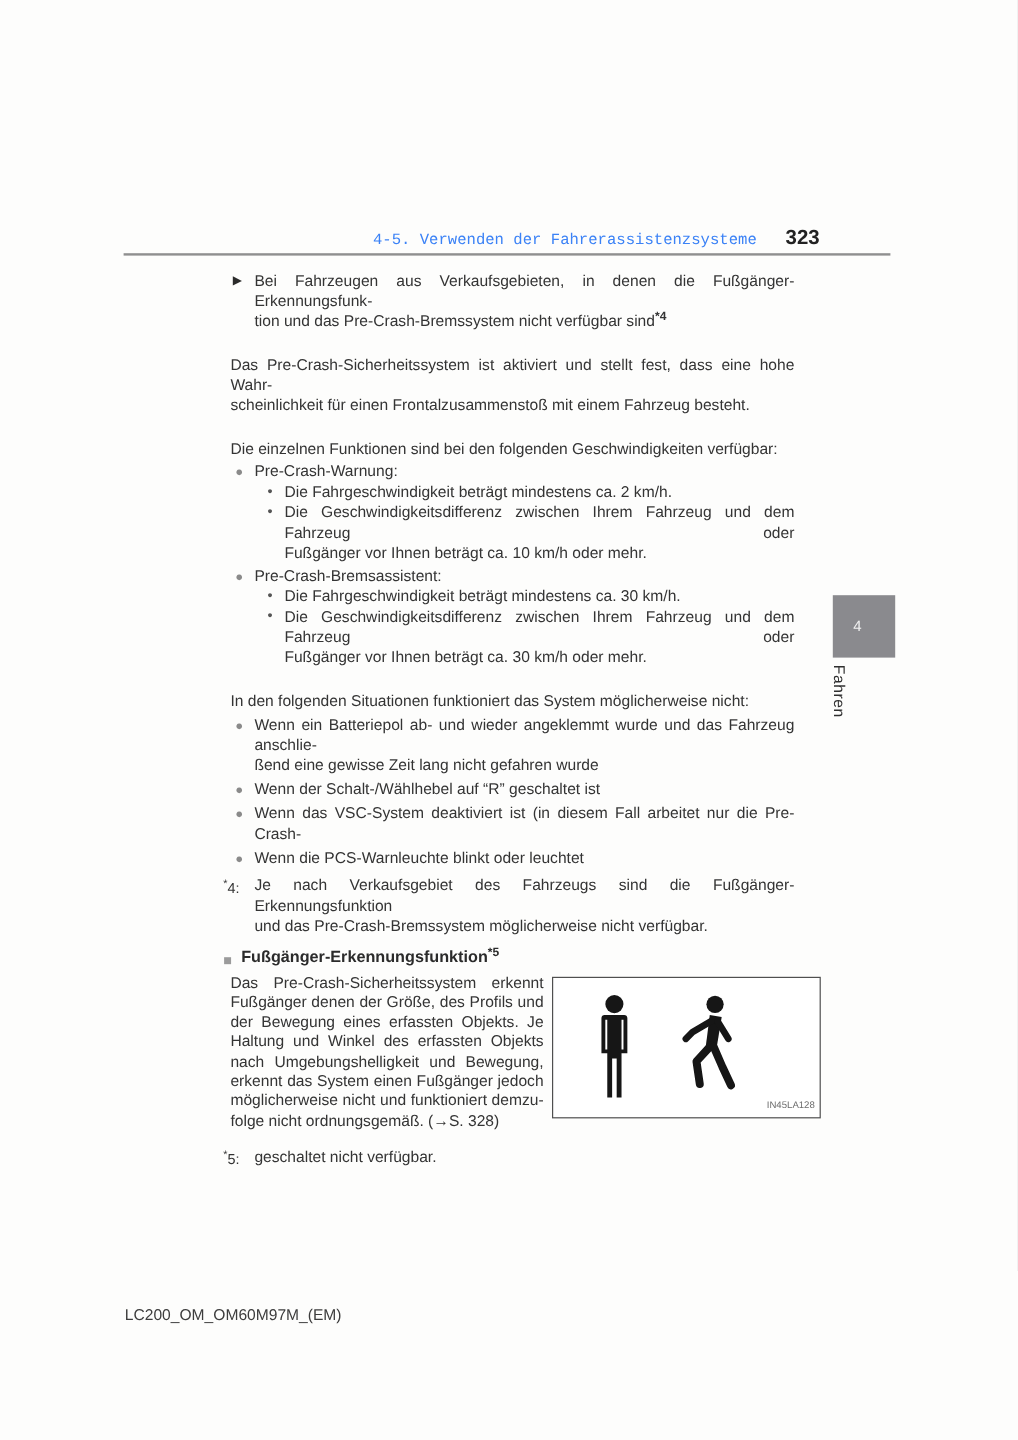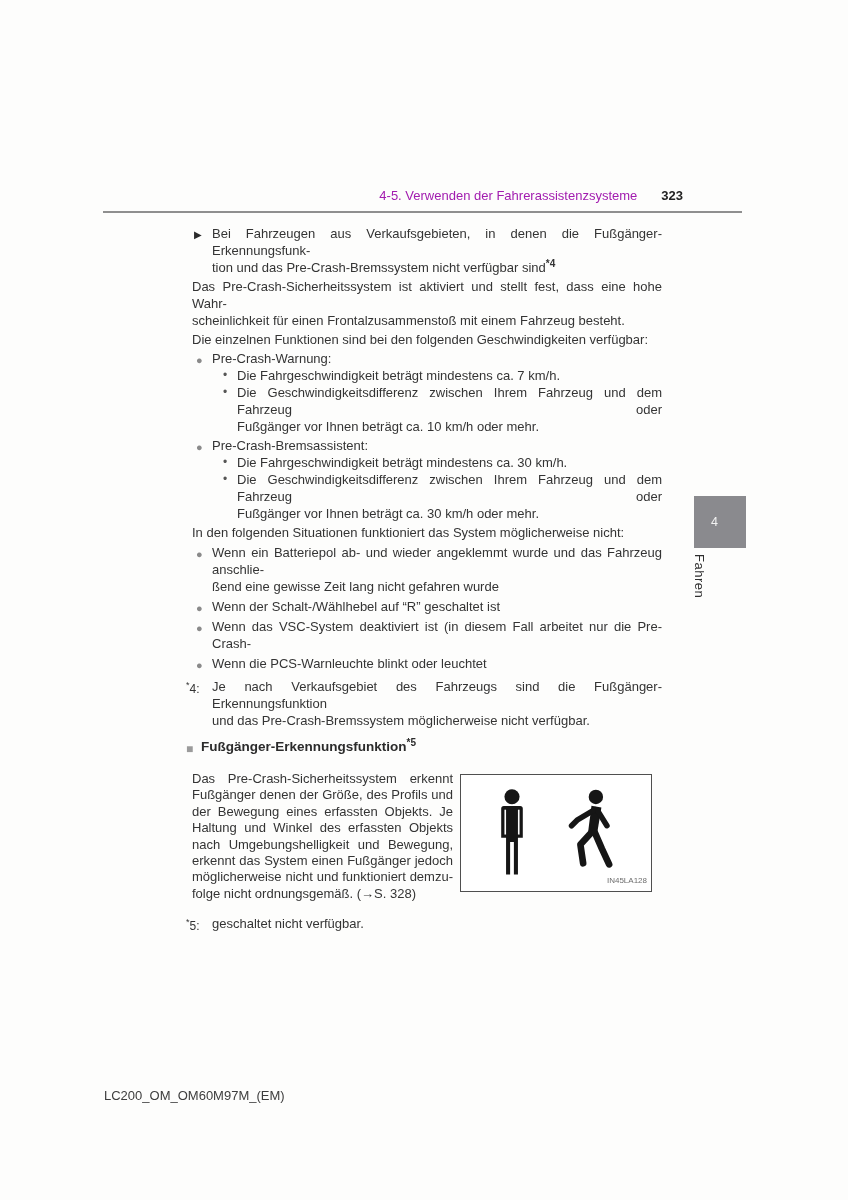--- a/index.html
+++ b/index.html
@@ -2,45 +2,45 @@
 <html><head>
 <meta charset="utf-8">
 <style>
   html,body{margin:0;padding:0;background:#e8e8e8;}
   .page{position:relative;width:848px;height:1200px;background:#fdfdfc;
         font-family:"Liberation Sans","DejaVu Sans",sans-serif;color:#333;
         overflow:hidden;margin:0 auto;}
   
   .hdr{position:absolute;top:188px;left:103px;width:580px;display:flex;
        justify-content:flex-end;align-items:baseline;gap:24px;}
-  .hdr-title{font-size:13px;color:#a21caf;}
-  .hdr-num{font-size:13px;font-weight:bold;color:#222;}
+  .hdr-title{font-size:13px;color:#3b82f6;font-family:Liberation Mono, monospace;}
+  .hdr-num{font-size:17px;font-weight:bold;color:#222;}
   .hdr-rule{position:absolute;top:211px;left:103px;width:639px;height:2px;background:#8f8f8f;}
   
   .content{position:absolute;top:225px;left:192px;width:470px;font-size:13px;
            line-height:17px;color:#343434;}
   .jl{text-align:justify;text-align-last:justify;}
-  .para{margin-top:2px;}
+  .para{margin-top:19px;}
   .arrow-item{position:relative;padding-left:20px;}
   .arrow-marker{position:absolute;left:2px;top:1px;font-size:10px;color:#2b2b2b;}
   .b-item{position:relative;padding-left:20px;margin-top:2px;}
   .b-marker{position:absolute;left:4px;top:2px;font-size:11px;color:#8a8a8a;}
   .sub-item{position:relative;padding-left:45px;}
   .sub-marker{position:absolute;left:31px;top:0;font-size:12px;color:#555;}
   .fn-item{position:relative;padding-left:26px;margin-left:-6px;margin-top:6px;}
   .fn-marker{font-size:12px;color:#333;}
   .fn-marker sup{font-size:9px;}
   .sup-ref{font-size:10px;vertical-align:super;line-height:0;font-weight:bold;}
   .sec-head{position:relative;padding-left:15px;margin-left:-6px;margin-top:8px;
             font-weight:bold;font-size:13.5px;color:#2b2b2b;line-height:20px;}
   .sq-marker{position:absolute;left:0;top:2px;font-size:12px;color:#9b9b9b;font-weight:normal;}
   
-  .twocol{position:relative;margin-top:14px;min-height:134px;}
+  .twocol{position:relative;margin-top:3px;min-height:134px;}
   .twocol-text{width:261px;line-height:16.4px;}
-  .figure{position:absolute;left:268px;top:3px;width:192px;height:118px;
+  .figure{position:absolute;left:268px;top:3px;width:224px;height:118px;
           border:1px solid #4f4f4f;background:#fff;box-sizing:border-box;}
   .fig-label{position:absolute;right:4px;bottom:2px;font-size:8px;color:#6d6d6d;}
   .fig-standing{position:absolute;left:24px;top:13px;}
   .fig-walking{position:absolute;left:98px;top:12px;}
   
   .side-tab{position:absolute;left:694px;top:496px;width:52px;height:52px;
             background:#8a8a8e;display:flex;align-items:center;}
   .side-tab-num{color:#f2f2f2;font-size:12.5px;padding-left:17px;}
   .side-label{position:absolute;left:692px;top:554px;writing-mode:vertical-rl;
               font-size:13px;color:#2f2f2f;letter-spacing:0.5px;}
@@ -72,21 +72,21 @@
     </div>
 
     <div class="para">Die einzelnen Funktionen sind bei den folgenden Geschwindigkeiten verfügbar:</div>
 
     <div class="b-item">
       <span class="b-marker">●</span>
       <div>Pre-Crash-Warnung:</div>
     </div>
     <div class="sub-item">
       <span class="sub-marker">•</span>
-      <div>Die Fahrgeschwindigkeit beträgt mindestens ca. 7 km/h.</div>
+      <div>Die Fahrgeschwindigkeit beträgt mindestens ca. 2 km/h.</div>
     </div>
     <div class="sub-item">
       <span class="sub-marker">•</span>
       <div class="jl">Die Geschwindigkeitsdifferenz zwischen Ihrem Fahrzeug und dem Fahrzeug oder</div>
       <div>Fußgänger vor Ihnen beträgt ca. 10 km/h oder mehr.</div>
     </div>
 
     <div class="b-item">
       <span class="b-marker">●</span>
       <div>Pre-Crash-Bremsassistent:</div>

